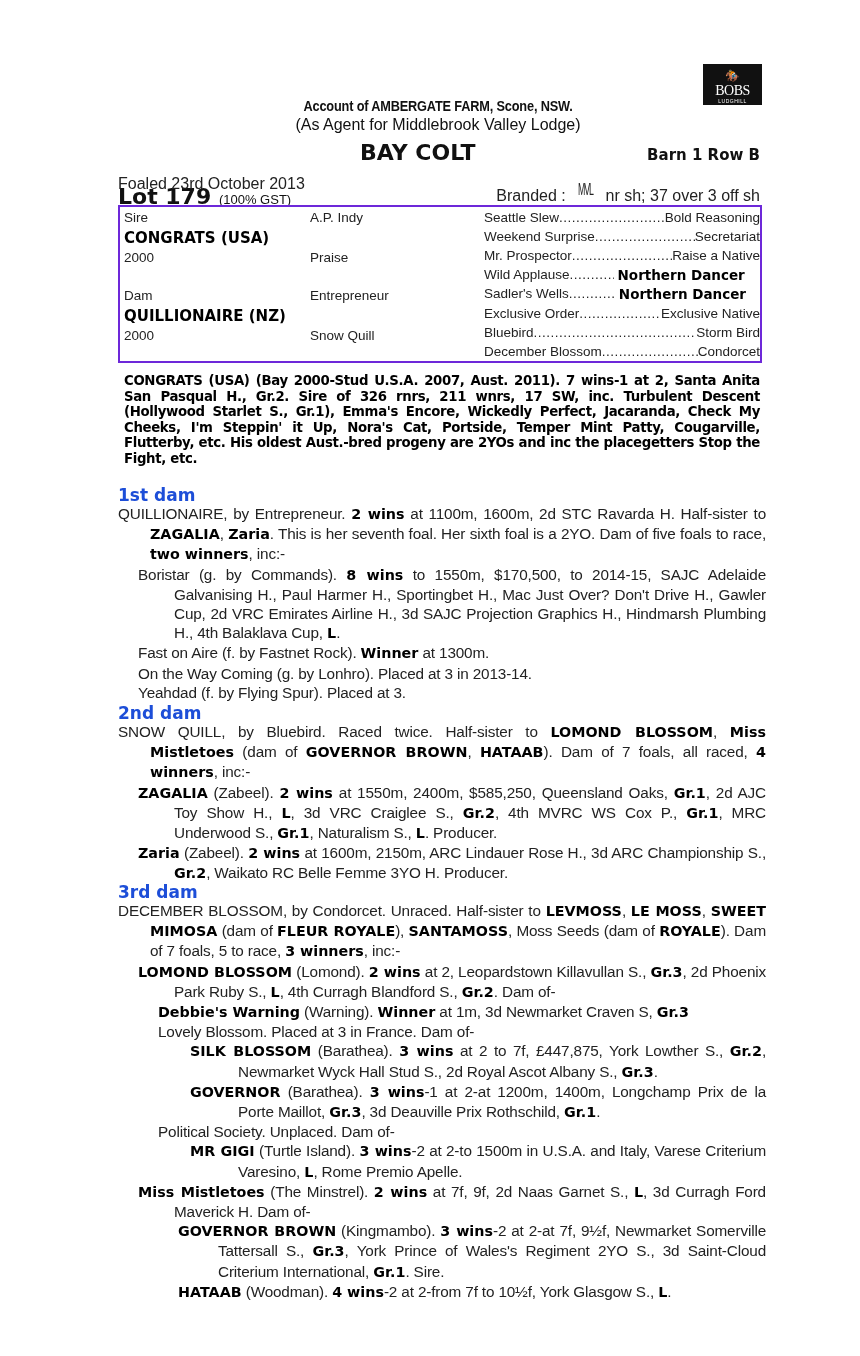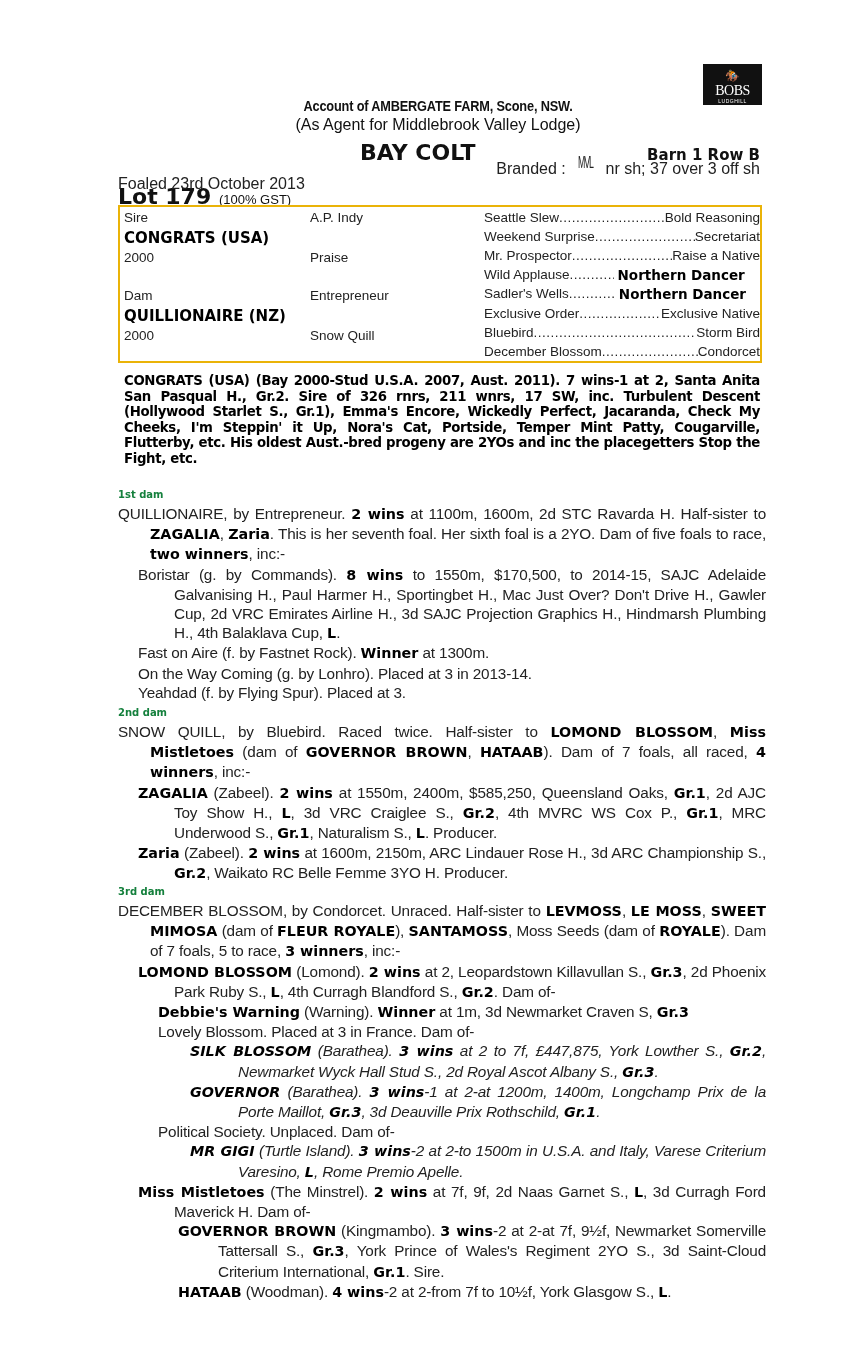--- a/index.html
+++ b/index.html
@@ -10,40 +10,40 @@
   .logo .bobs{font-family:"Liberation Serif",serif;font-size:14px;line-height:14px;letter-spacing:-0.5px;}
   .logo .sub{font-size:5px;line-height:7px;letter-spacing:0.5px;}
   .account{position:absolute;top:97px;left:150px;width:340px;text-align:center;font-family:"Liberation Sans",sans-serif;font-weight:bold;font-size:15px;transform:scaleX(0.85);transform-origin:center;letter-spacing:-0.2px;}
   .agent{position:absolute;top:116px;left:150px;width:340px;text-align:center;font-size:16px;}
   .lotline{position:absolute;top:140px;left:0;width:648px;height:26px;}
   .lot{position:absolute;left:0;top:0;font-family:"DejaVu Sans",sans-serif;font-weight:bold;font-size:22px;margin-top:44px;}
   .gst{font-family:"Liberation Sans",sans-serif;font-weight:normal;font-size:13px;}
   .sex{position:absolute;left:242px;top:0;font-family:"DejaVu Sans",sans-serif;font-weight:bold;font-size:22px;}
   .barn{position:absolute;right:6px;top:6px;font-family:"DejaVu Sans",sans-serif;font-weight:bold;font-size:15px;}
   .foaled{position:absolute;top:175px;left:0;font-size:16px;color:#222;}
-  .branded{position:absolute;top:160px;right:6px;font-size:16px;color:#222;}
+  .branded{position:absolute;top:187px;right:6px;font-size:16px;color:#222;}
   .brand-mark{display:inline-block;font-family:"Liberation Sans",sans-serif;font-size:16px;transform:scaleX(0.55) translateY(-6px);letter-spacing:-2px;margin:0 2px;font-weight:normal;}
-  .pedigree{position:absolute;top:205px;left:0;width:644px;height:158px;border:2px solid #eab308;box-sizing:border-box;}
+  .pedigree{position:absolute;top:205px;left:0;width:644px;height:158px;border:2px solid #6d28d9;box-sizing:border-box;}
   .ped-cell{position:absolute;font-size:13.5px;color:#222;white-space:nowrap;}
   .ped-big{font-family:"DejaVu Sans",sans-serif;font-weight:bold;font-size:15px;color:#000;}
   .gp{position:absolute;left:364px;width:276px;font-size:13.5px;color:#222;display:flex;white-space:nowrap;}
   .gp .a{flex:0 0 auto;}
   .gp .dots{flex:1 1 auto;overflow:hidden;}
   .gp .dots::before{content:"........................................................................................";letter-spacing:0.5px;}
   .gp .b{flex:0 0 auto;}
   .gp .b.bold{font-family:"DejaVu Sans",sans-serif;font-weight:bold;color:#000;font-size:13.5px;}
   .sire-para{position:absolute;top:373px;left:6px;width:636px;font-family:"DejaVu Sans",sans-serif;font-weight:bold;font-size:13.3px;line-height:15.5px;text-align:justify;letter-spacing:-0.35px;color:#000;}
   .section{position:absolute;left:0;width:648px;}
-  .sec-title{font-family:"DejaVu Sans",sans-serif;font-weight:bold;font-size:10px;color:#15803d;line-height:18px;}
+  .sec-title{font-family:"DejaVu Sans",sans-serif;font-weight:bold;font-size:17px;color:#1d4ed8;line-height:18px;}
   .p{font-size:15.3px;line-height:19.2px;text-align:justify;color:#222;letter-spacing:-0.15px;}
   .i0{padding-left:32px;text-indent:-32px;}
   .i1{padding-left:56px;text-indent:-36px;}
   .i2{padding-left:80px;text-indent:-40px;}
   .i3{padding-left:100px;text-indent:-40px;}
-  .i4{padding-left:120px;text-indent:-48px;font-style:italic;}
+  .i4{padding-left:120px;text-indent:-48px;}
   .b{font-family:"DejaVu Sans",sans-serif;font-weight:bold;color:#000;font-size:14.3px;letter-spacing:0;}
 </style>
 </head>
 <body>
 
 <div class="logo">
   <div class="horse">🏇</div>
   <div class="bobs">BOBS</div>
   <div class="sub">LUDGHILL</div>
 </div>

